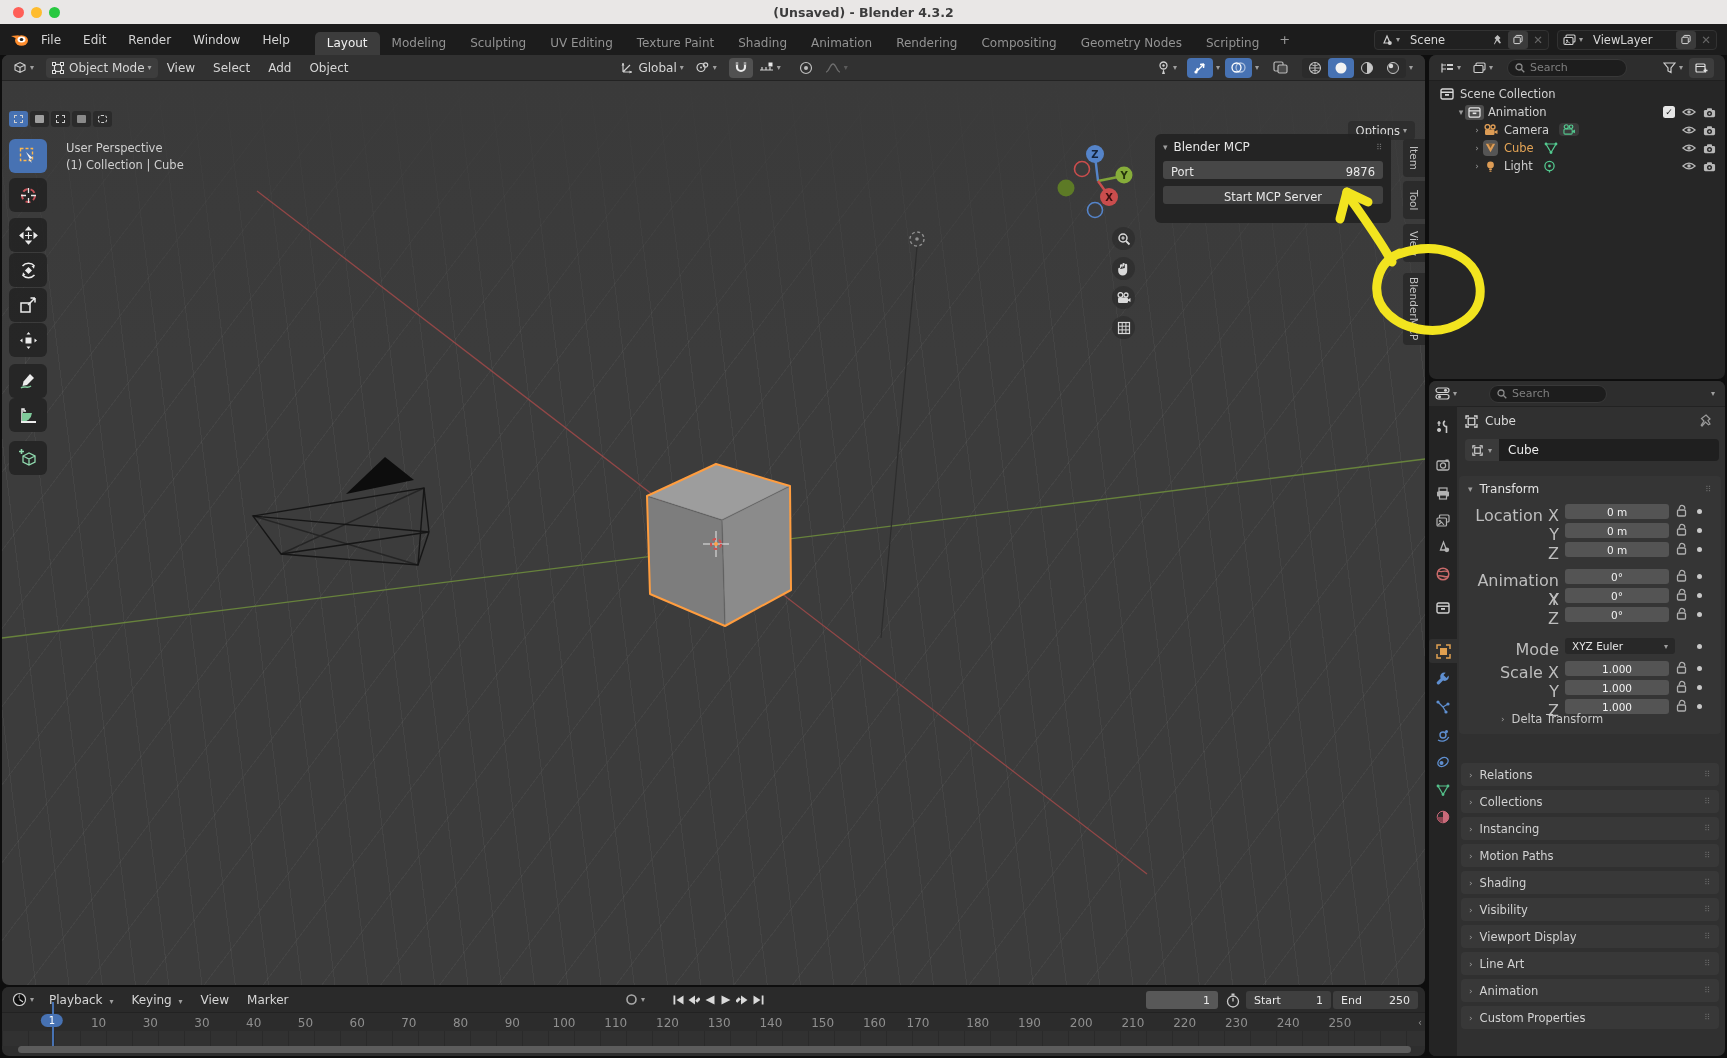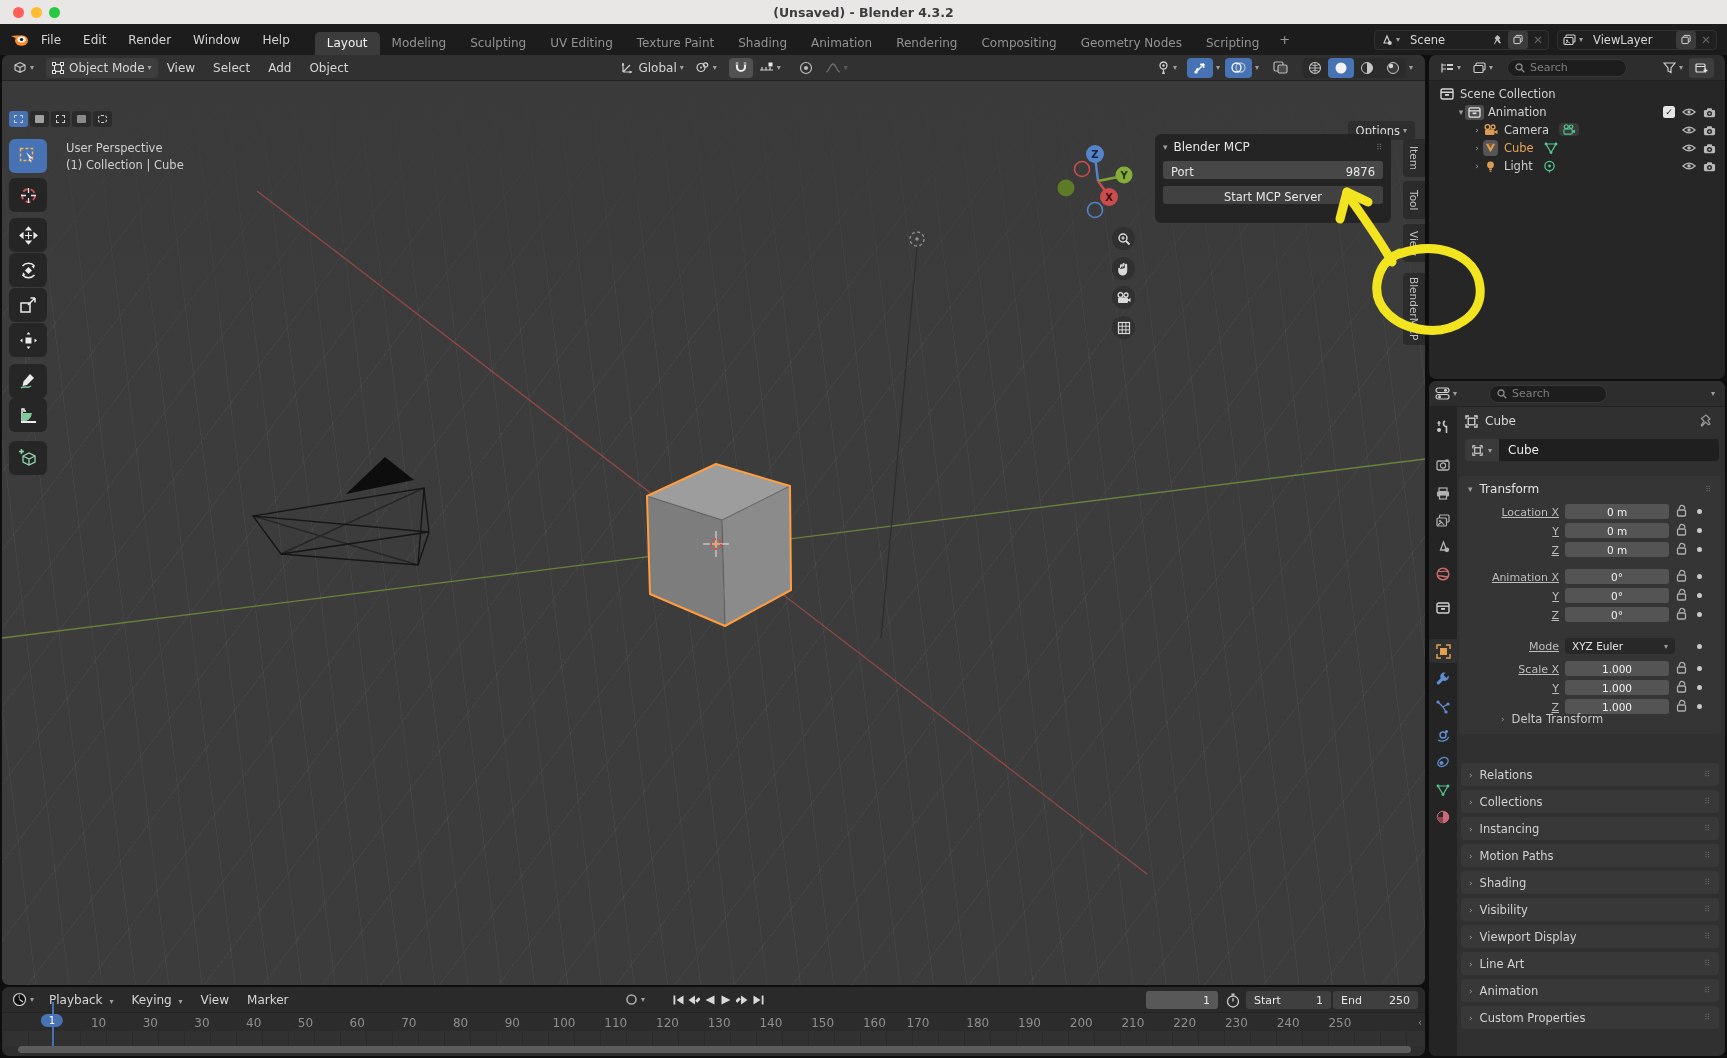--- a/index.html
+++ b/index.html
@@ -83,21 +83,21 @@
   .ol-right { position:absolute; right:8px; display:flex; gap:6px; align-items:center; }
   .olchev { color:#9a9a9a; font-size:9px; width:12px; text-align:center; }
   .checkbox { width:12px; height:12px; background:#e6e6e6; border-radius:2.5px; color:#1d1d1d; font-size:9px; display:flex; align-items:center; justify-content:center; font-weight:bold; }
 
   
   #properties { left:1429px; top:381px; width:296px; height:675px; background:#303030; }
   #props-rail { position:absolute; left:0; top:25px; bottom:0; width:28px; background:#242424; }
   .ptab { position:absolute; left:0; width:28px; height:24px; display:flex; align-items:center; justify-content:center; font-size:12px; }
   .ptab.active { background:#303030; border-radius:3px 0 0 3px; }
   #props-head { background:#2d2d2d; border-bottom:1px solid #222; }
-  .plabel { position:absolute; font-size:11px; color:#bdbdbd; text-align:right;text-decoration:underline; }
+  .plabel { position:absolute; font-size:16px; color:#bdbdbd; text-align:right; }
   .pfield { position:absolute; background:#545454; border-radius:3px; height:15px; font-size:10.5px; color:#f2f2f2; display:flex; align-items:center; justify-content:center; }
   .pdrop { position:absolute; background:#282828; border-radius:3px; height:16px; font-size:10.5px; color:#e5e5e5; display:flex; align-items:center; padding:0 7px; }
   .plock { position:absolute; width:13px; height:14px; }
   .pdot { position:absolute; width:5px; height:5px; border-radius:50%; background:#c9c9c9; }
   .section { position:absolute; left:32px; width:258px; height:23px; background:#383838; border-radius:4px; display:flex; align-items:center; font-size:11.5px; color:#d2d2d2; padding:0 8px; gap:7px; }
   .sec-chev { color:#9d9d9d; font-size:9px; }
   .drag-dots { margin-left:auto; color:#676767; font-size:8px; letter-spacing:1px; }
   #transform-panel { position:absolute; left:30px; top:95px; width:262px; height:258px; background:#353535; border-radius:4px; }
 
   

